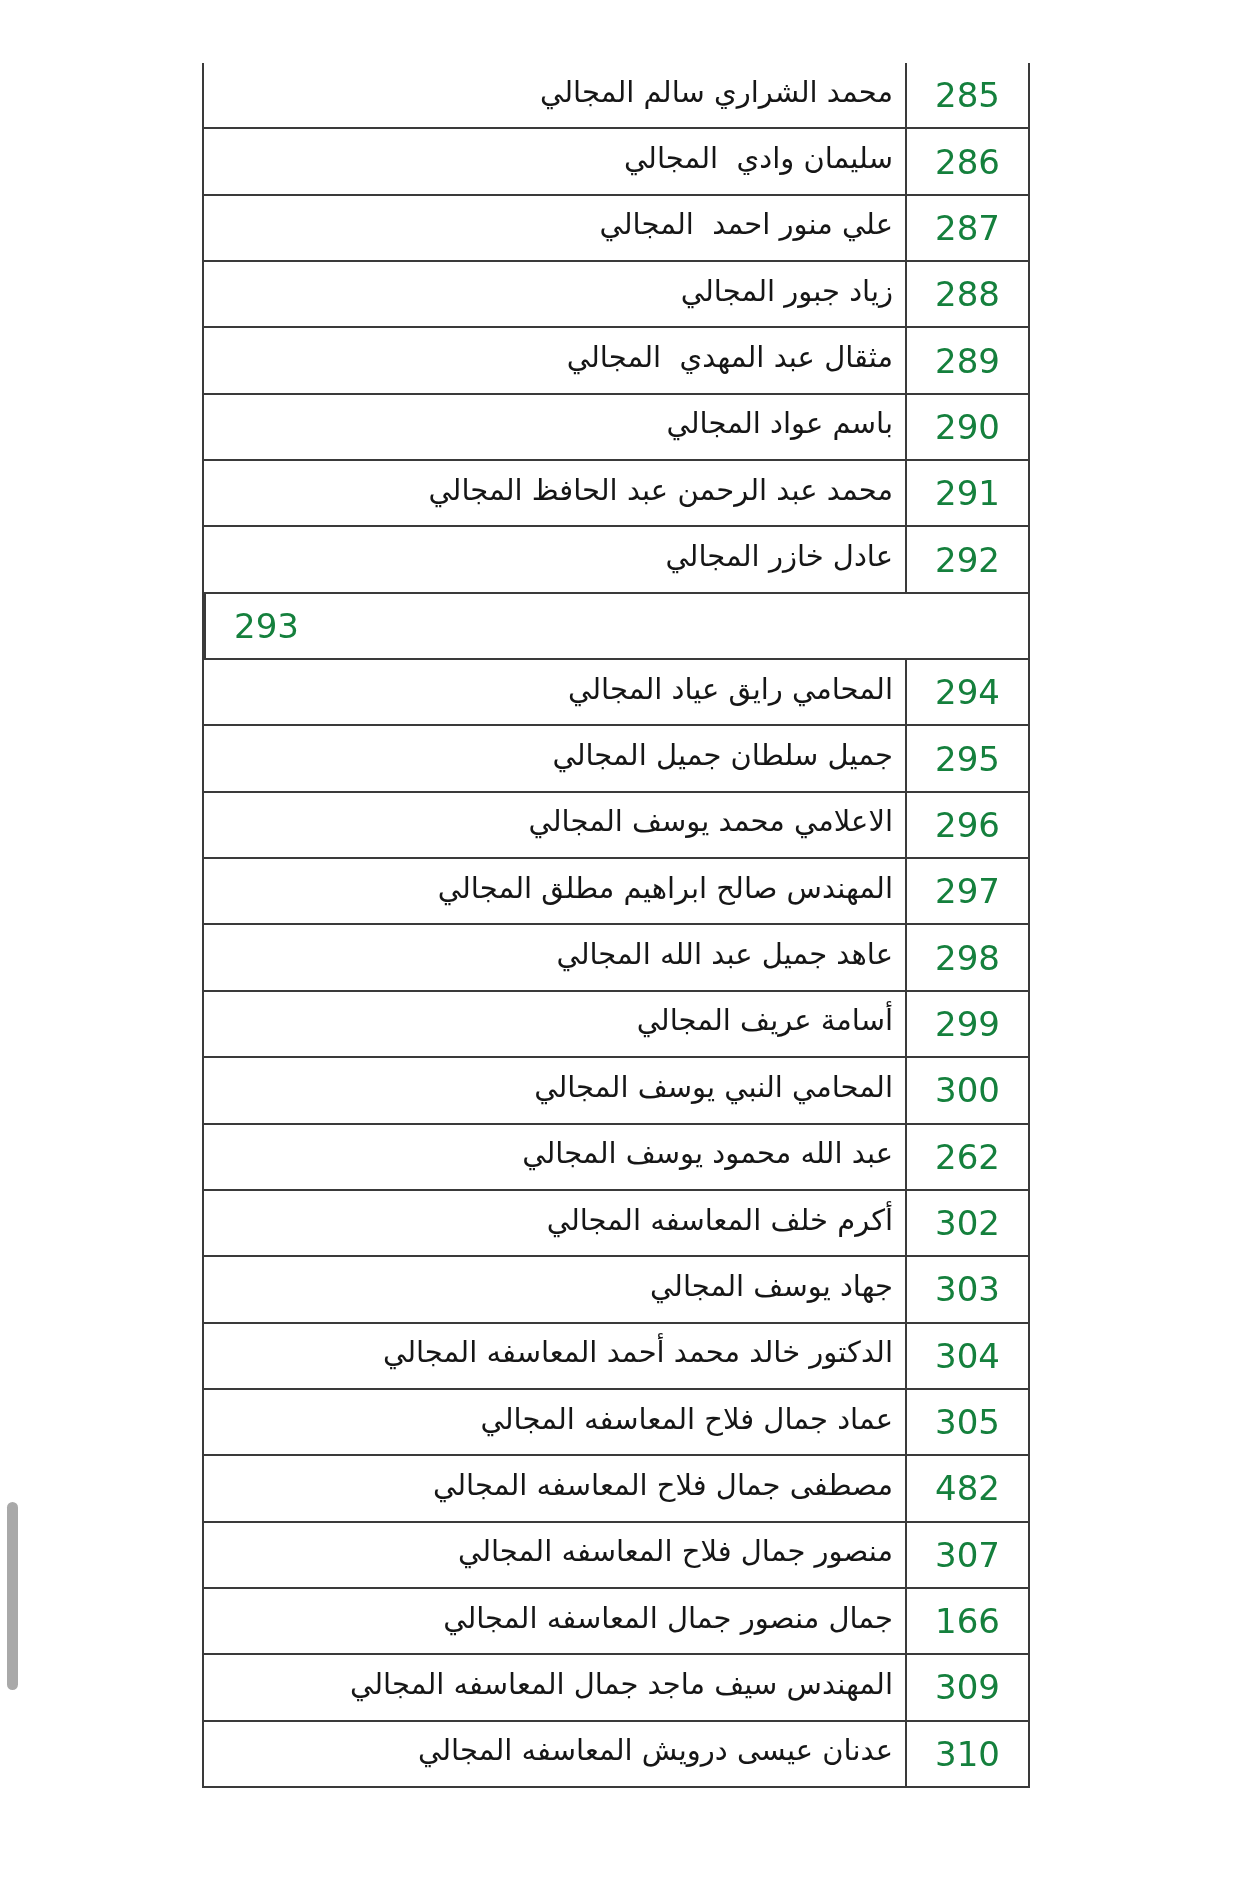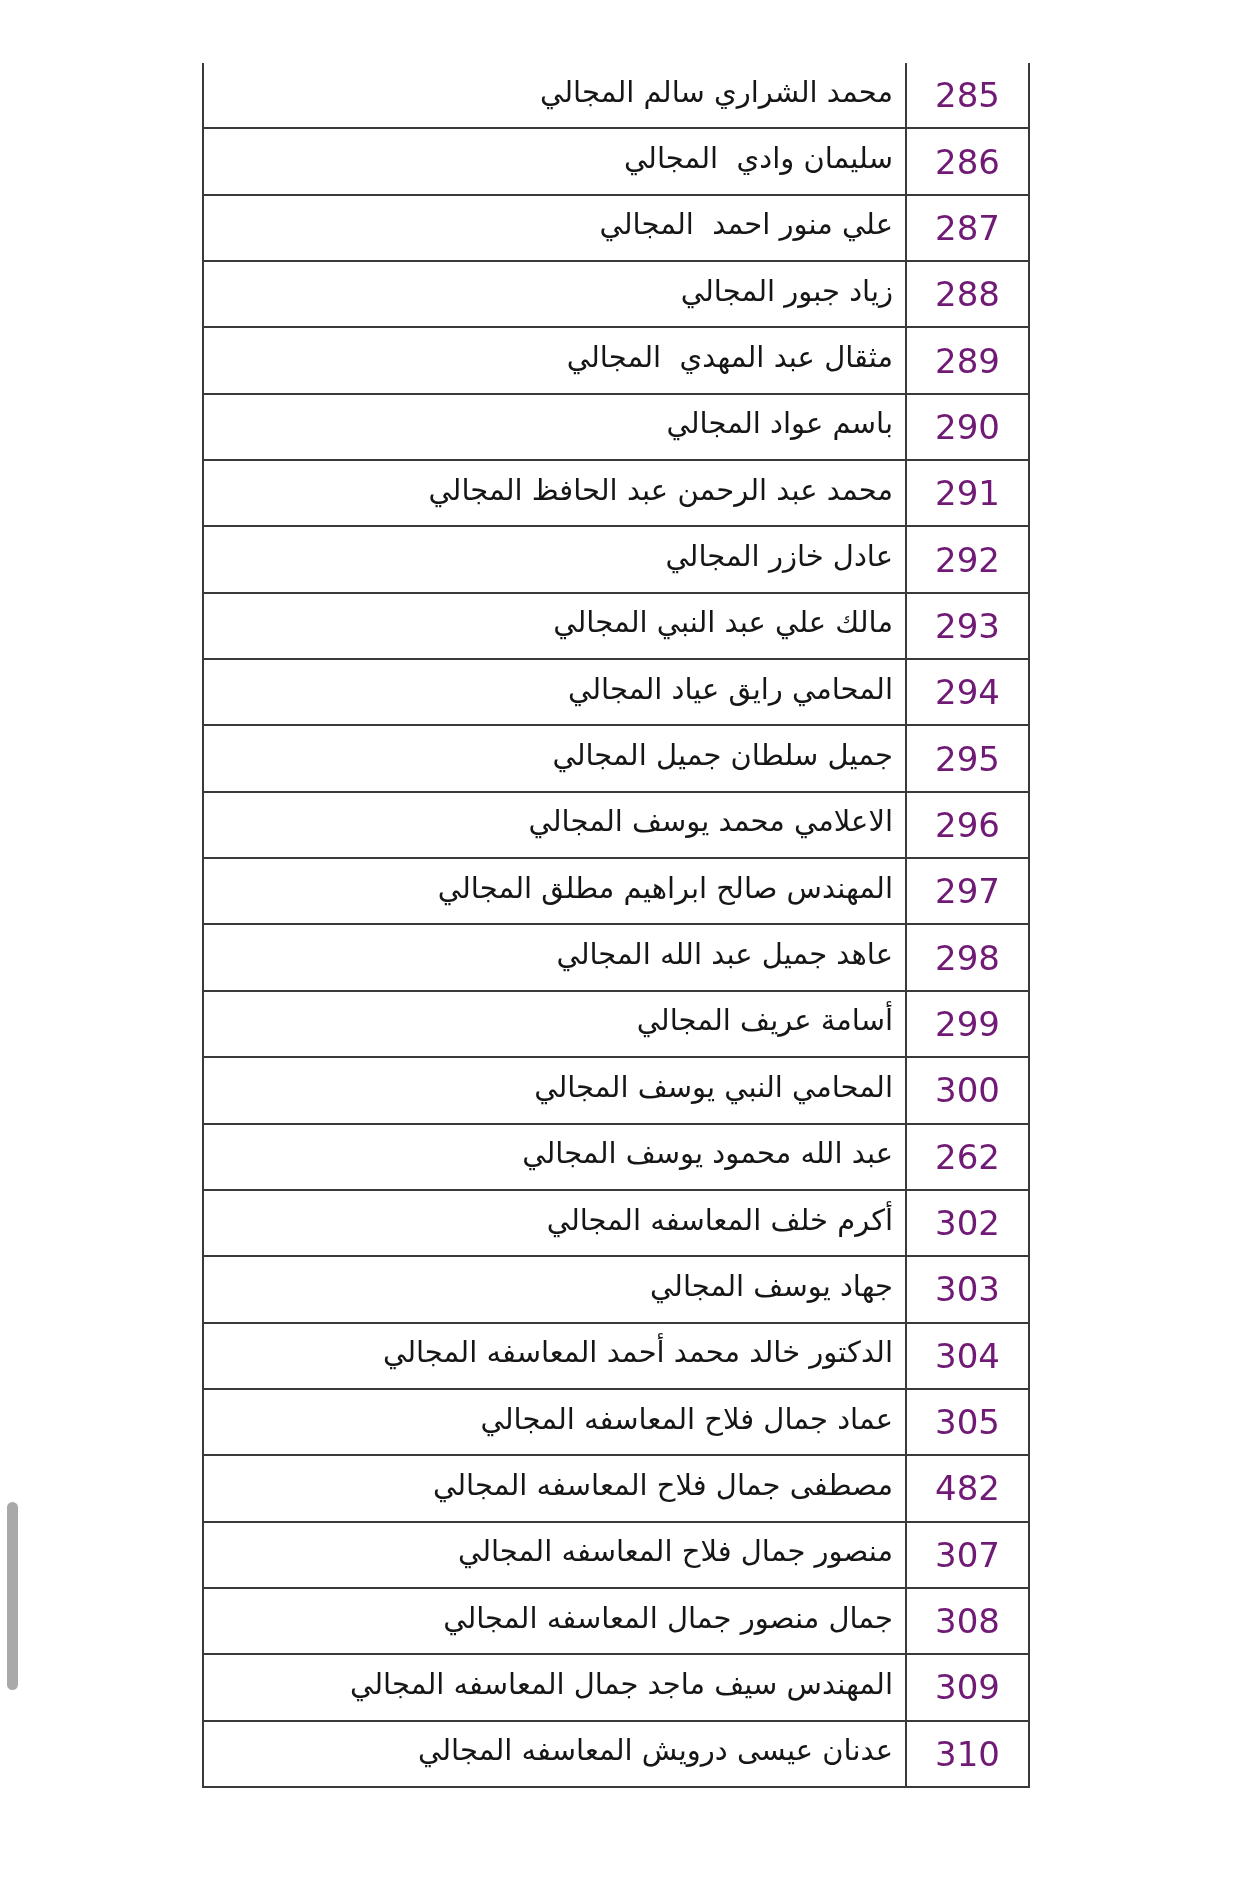--- a/index.html
+++ b/index.html
@@ -59,21 +59,21 @@
   .num-cell {
     width: 123px;
     flex: 0 0 123px;
     border-left: 2px solid #3a3a3a;
     display: flex;
     align-items: center;
     justify-content: center;
   }
   .num-text {
     font-size: 34px;
-    color: #701a75;
+    color: #15803d;
     line-height: 1;
   }
   
   #scrollbar-thumb {
     position: absolute;
     left: 7px;
     top: 1502px;
     width: 11px;
     height: 188px;
     border-radius: 6px;
@@ -152,23 +152,20 @@
   <div class="row">
     <div class="name-cell">
       <span class="name-text">عادل خازر المجالي</span>
     </div>
     <div class="num-cell">
       <span class="num-text">292</span>
     </div>
   </div>
 
   <div class="row">
-    <div class="name-cell">
-      <span class="name-text">مالك علي عبد النبي المجالي</span>
-    </div>
     <div class="num-cell">
       <span class="num-text">293</span>
     </div>
   </div>
 
   <div class="row">
     <div class="name-cell">
       <span class="name-text">المحامي رايق عياد المجالي</span>
     </div>
     <div class="num-cell">
@@ -291,21 +288,21 @@
     <div class="num-cell">
       <span class="num-text">307</span>
     </div>
   </div>
 
   <div class="row">
     <div class="name-cell">
       <span class="name-text">جمال منصور جمال المعاسفه المجالي</span>
     </div>
     <div class="num-cell">
-      <span class="num-text">308</span>
+      <span class="num-text">166</span>
     </div>
   </div>
 
   <div class="row">
     <div class="name-cell">
       <span class="name-text">المهندس سيف ماجد جمال المعاسفه المجالي</span>
     </div>
     <div class="num-cell">
       <span class="num-text">309</span>
     </div>

